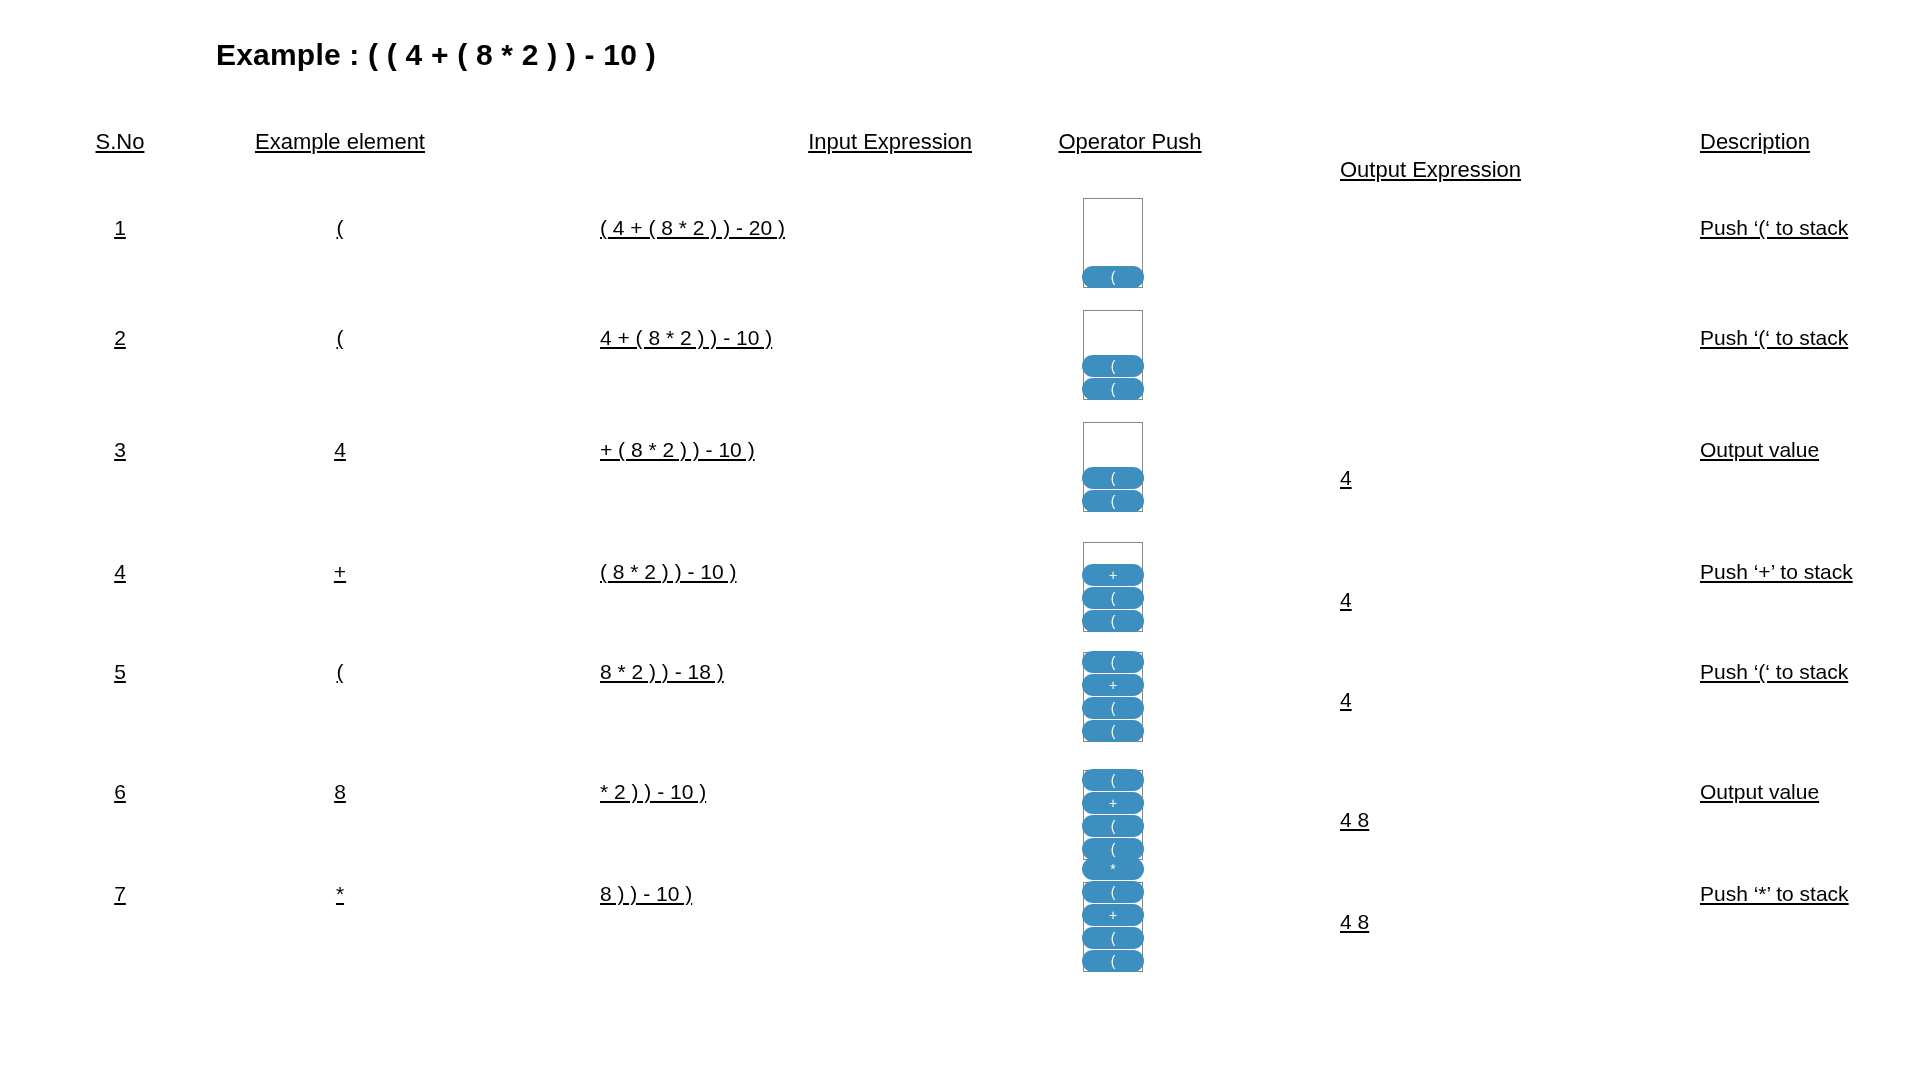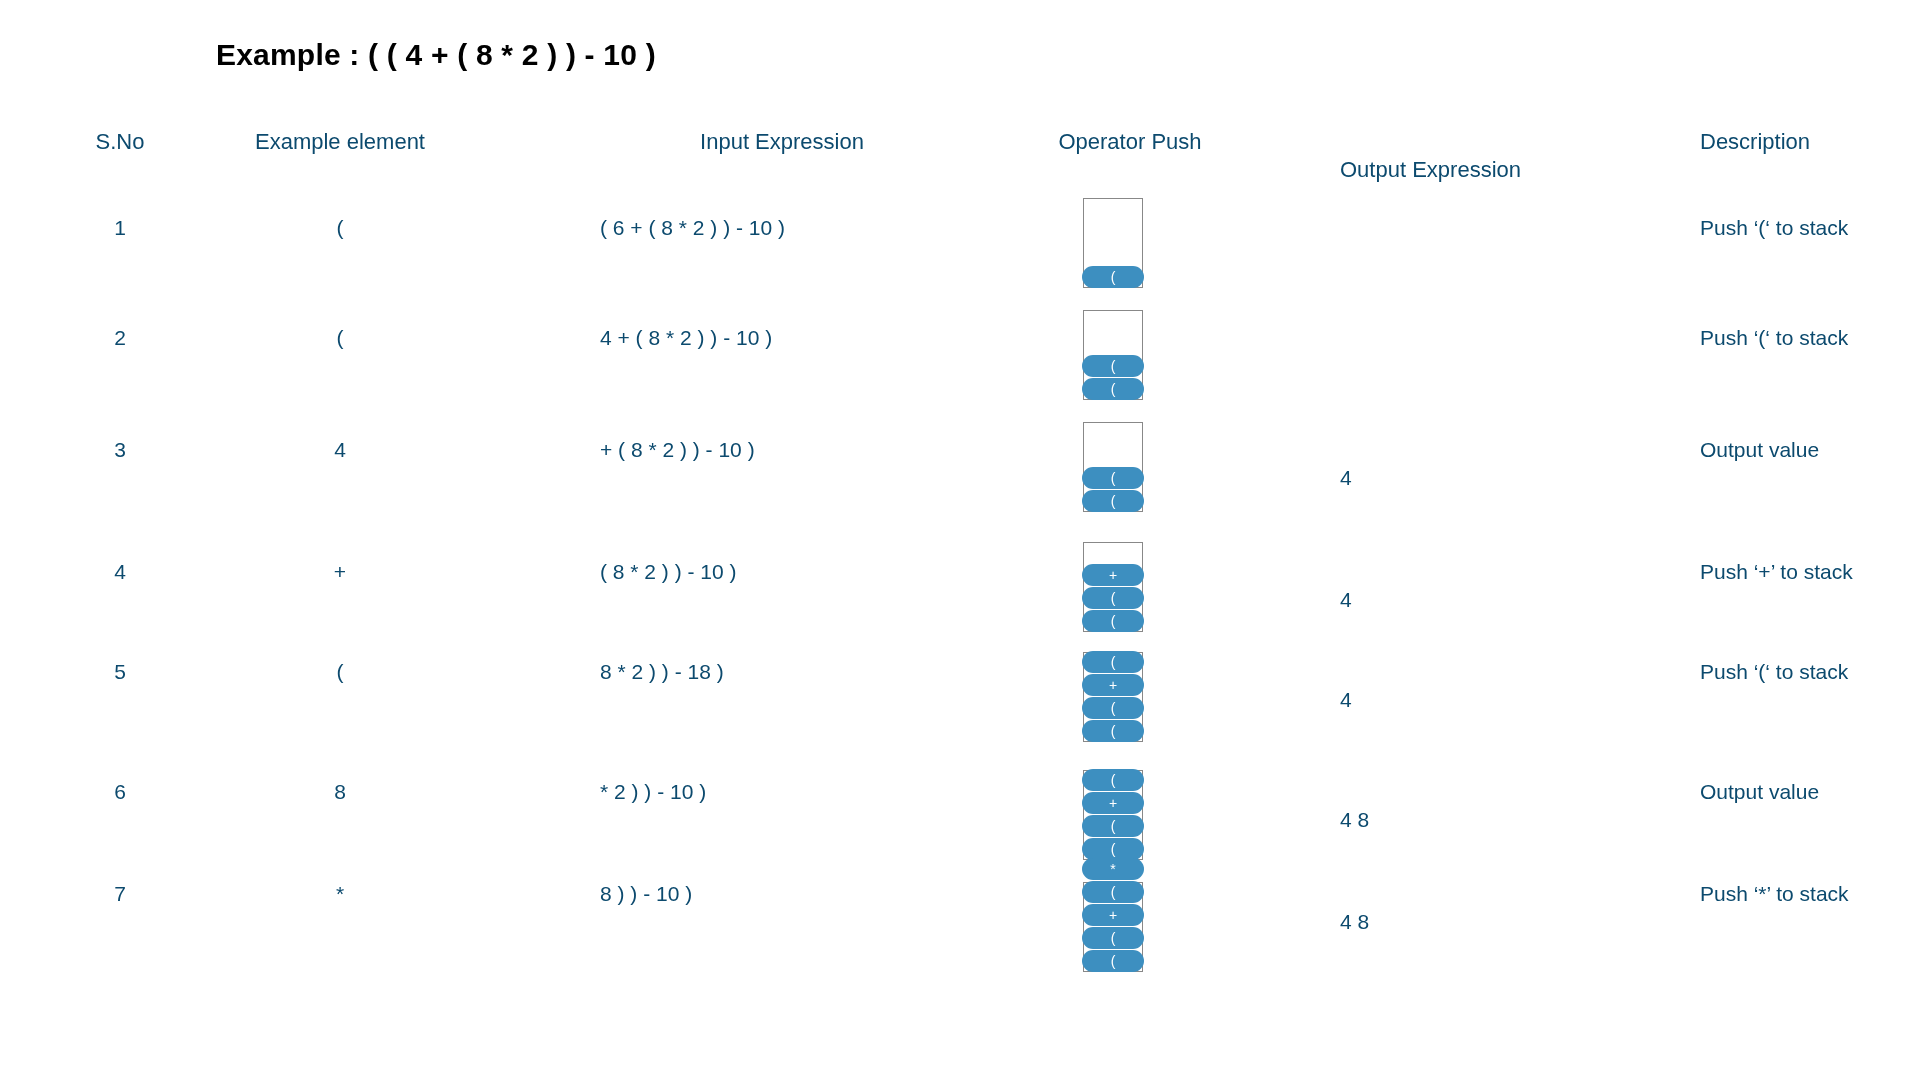--- a/index.html
+++ b/index.html
@@ -39,35 +39,36 @@
     position: absolute;
     left: 0;
     width: 1920px;
     height: 0;
   }
   .cell {
     position: absolute;
     font-size: 21px;
     line-height: 24px;
     white-space: pre;
-    color: #0c4a6e;
+    color: #000000;
+    text-decoration: underline;
   }
   .head .cell { font-size: 22px; }
 
   
   .c-sno   { left: 60px;   width: 120px; text-align: center; }
   .c-scan  { left: 220px;  width: 240px; text-align: center; }
   .c-input { left: 600px;  width: 340px; text-align: left; }
   .c-stack { left: 1020px; width: 220px; text-align: center; }
   .c-out   { left: 1340px; width: 250px; text-align: left; margin-top: 28px; }
   .c-desc  { left: 1700px; width: 230px; text-align: left; }
 
   .head .c-sno   { left: 60px;   width: 120px; text-align: center; }
   .head .c-scan  { left: 220px;  width: 240px; text-align: center; }
-  .head .c-input { left: 612px;  width: 340px; text-align: center; }
+  .head .c-input { left: 632px;  width: 340px; text-align: right; }
   .head .c-stack { left: 1020px; width: 220px; text-align: center; }
   .head .c-out   { left: 1340px; width: 250px; text-align: left; }
   .head .c-desc  { left: 1700px; width: 230px; text-align: left; }
 
   
   .stack-wrap {
     position: absolute;
     left: 1083px;
   }
   .stack-box {
@@ -112,21 +113,21 @@
       <div class="cell c-input">Input Expression</div>
       <div class="cell c-stack">Operator Push</div>
       <div class="cell c-out">Output Expression</div>
       <div class="cell c-desc">Description</div>
     </div>
 
     <div id="rows-container">
         <div class="row" style="top: 86px;">
           <div class="cell c-sno">1</div>
           <div class="cell c-scan">(</div>
-          <div class="cell c-input">( 6 + ( 8 * 2 ) ) - 10 )</div>
+          <div class="cell c-input">( 4 + ( 8 * 2 ) ) - 20 )</div>
           <div class="cell c-out"></div>
           <div class="cell c-desc">Push ‘(‘ to stack</div>
         </div>
         <div class="row" style="top: 196px;">
           <div class="cell c-sno">2</div>
           <div class="cell c-scan">(</div>
           <div class="cell c-input">4 + ( 8 * 2 ) ) - 10 )</div>
           <div class="cell c-out"></div>
           <div class="cell c-desc">Push ‘(‘ to stack</div>
         </div>

